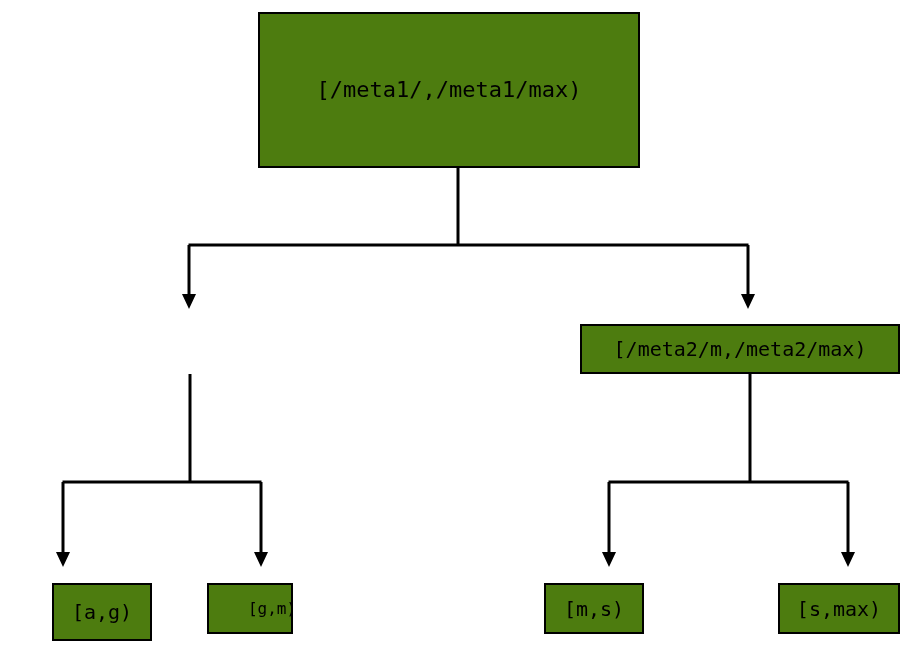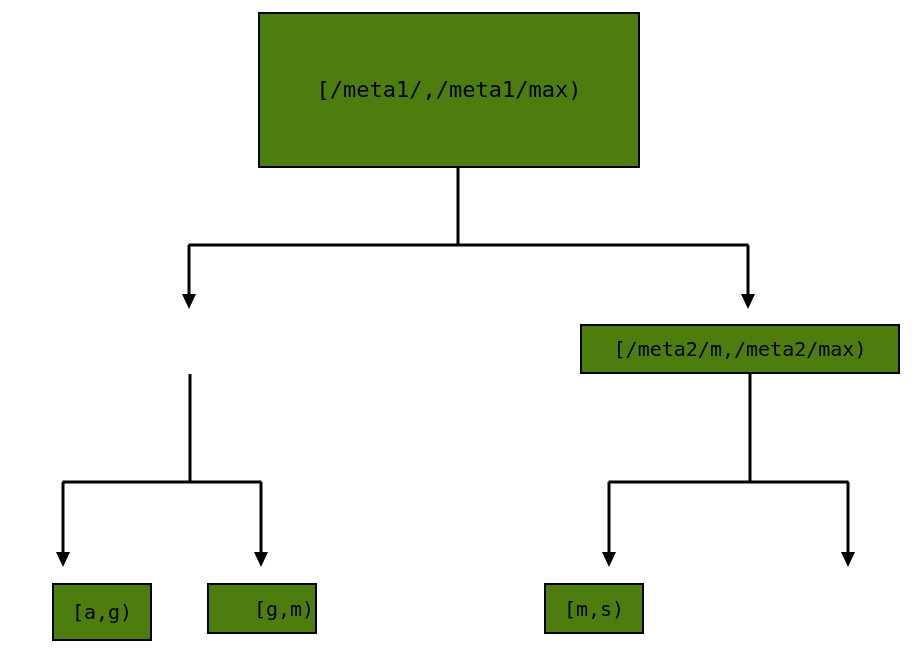--- a/index.html
+++ b/index.html
@@ -59,23 +59,23 @@
     left: 8px;
     top: 583px;
     width: 100px;
     height: 58px;
     font-size: 20px;
     margin-left: 44px;
   }
   #node-leaf-gm {
     left: 207px;
     top: 583px;
-    width: 110px;
+    width: 86px;
     height: 51px;
-    font-size: 20px;
+    font-size: 16px;
     padding-left: 44px;
   }
   #node-leaf-ms {
     left: 544px;
     top: 583px;
     width: 100px;
     height: 51px;
     font-size: 20px;
   }
   #node-leaf-smax {
@@ -145,14 +145,17 @@
   </div>
 
   <div class="node" id="node-leaf-gm">
     <span class="node-label">[g,m)</span>
   </div>
 
   <div class="node" id="node-leaf-ms">
     <span class="node-label">[m,s)</span>
   </div>
 
+  <div class="node" id="node-leaf-smax">
+    <span class="node-label">[s,max)</span>
+  </div>
 
 </div>
 
 </body></html>

